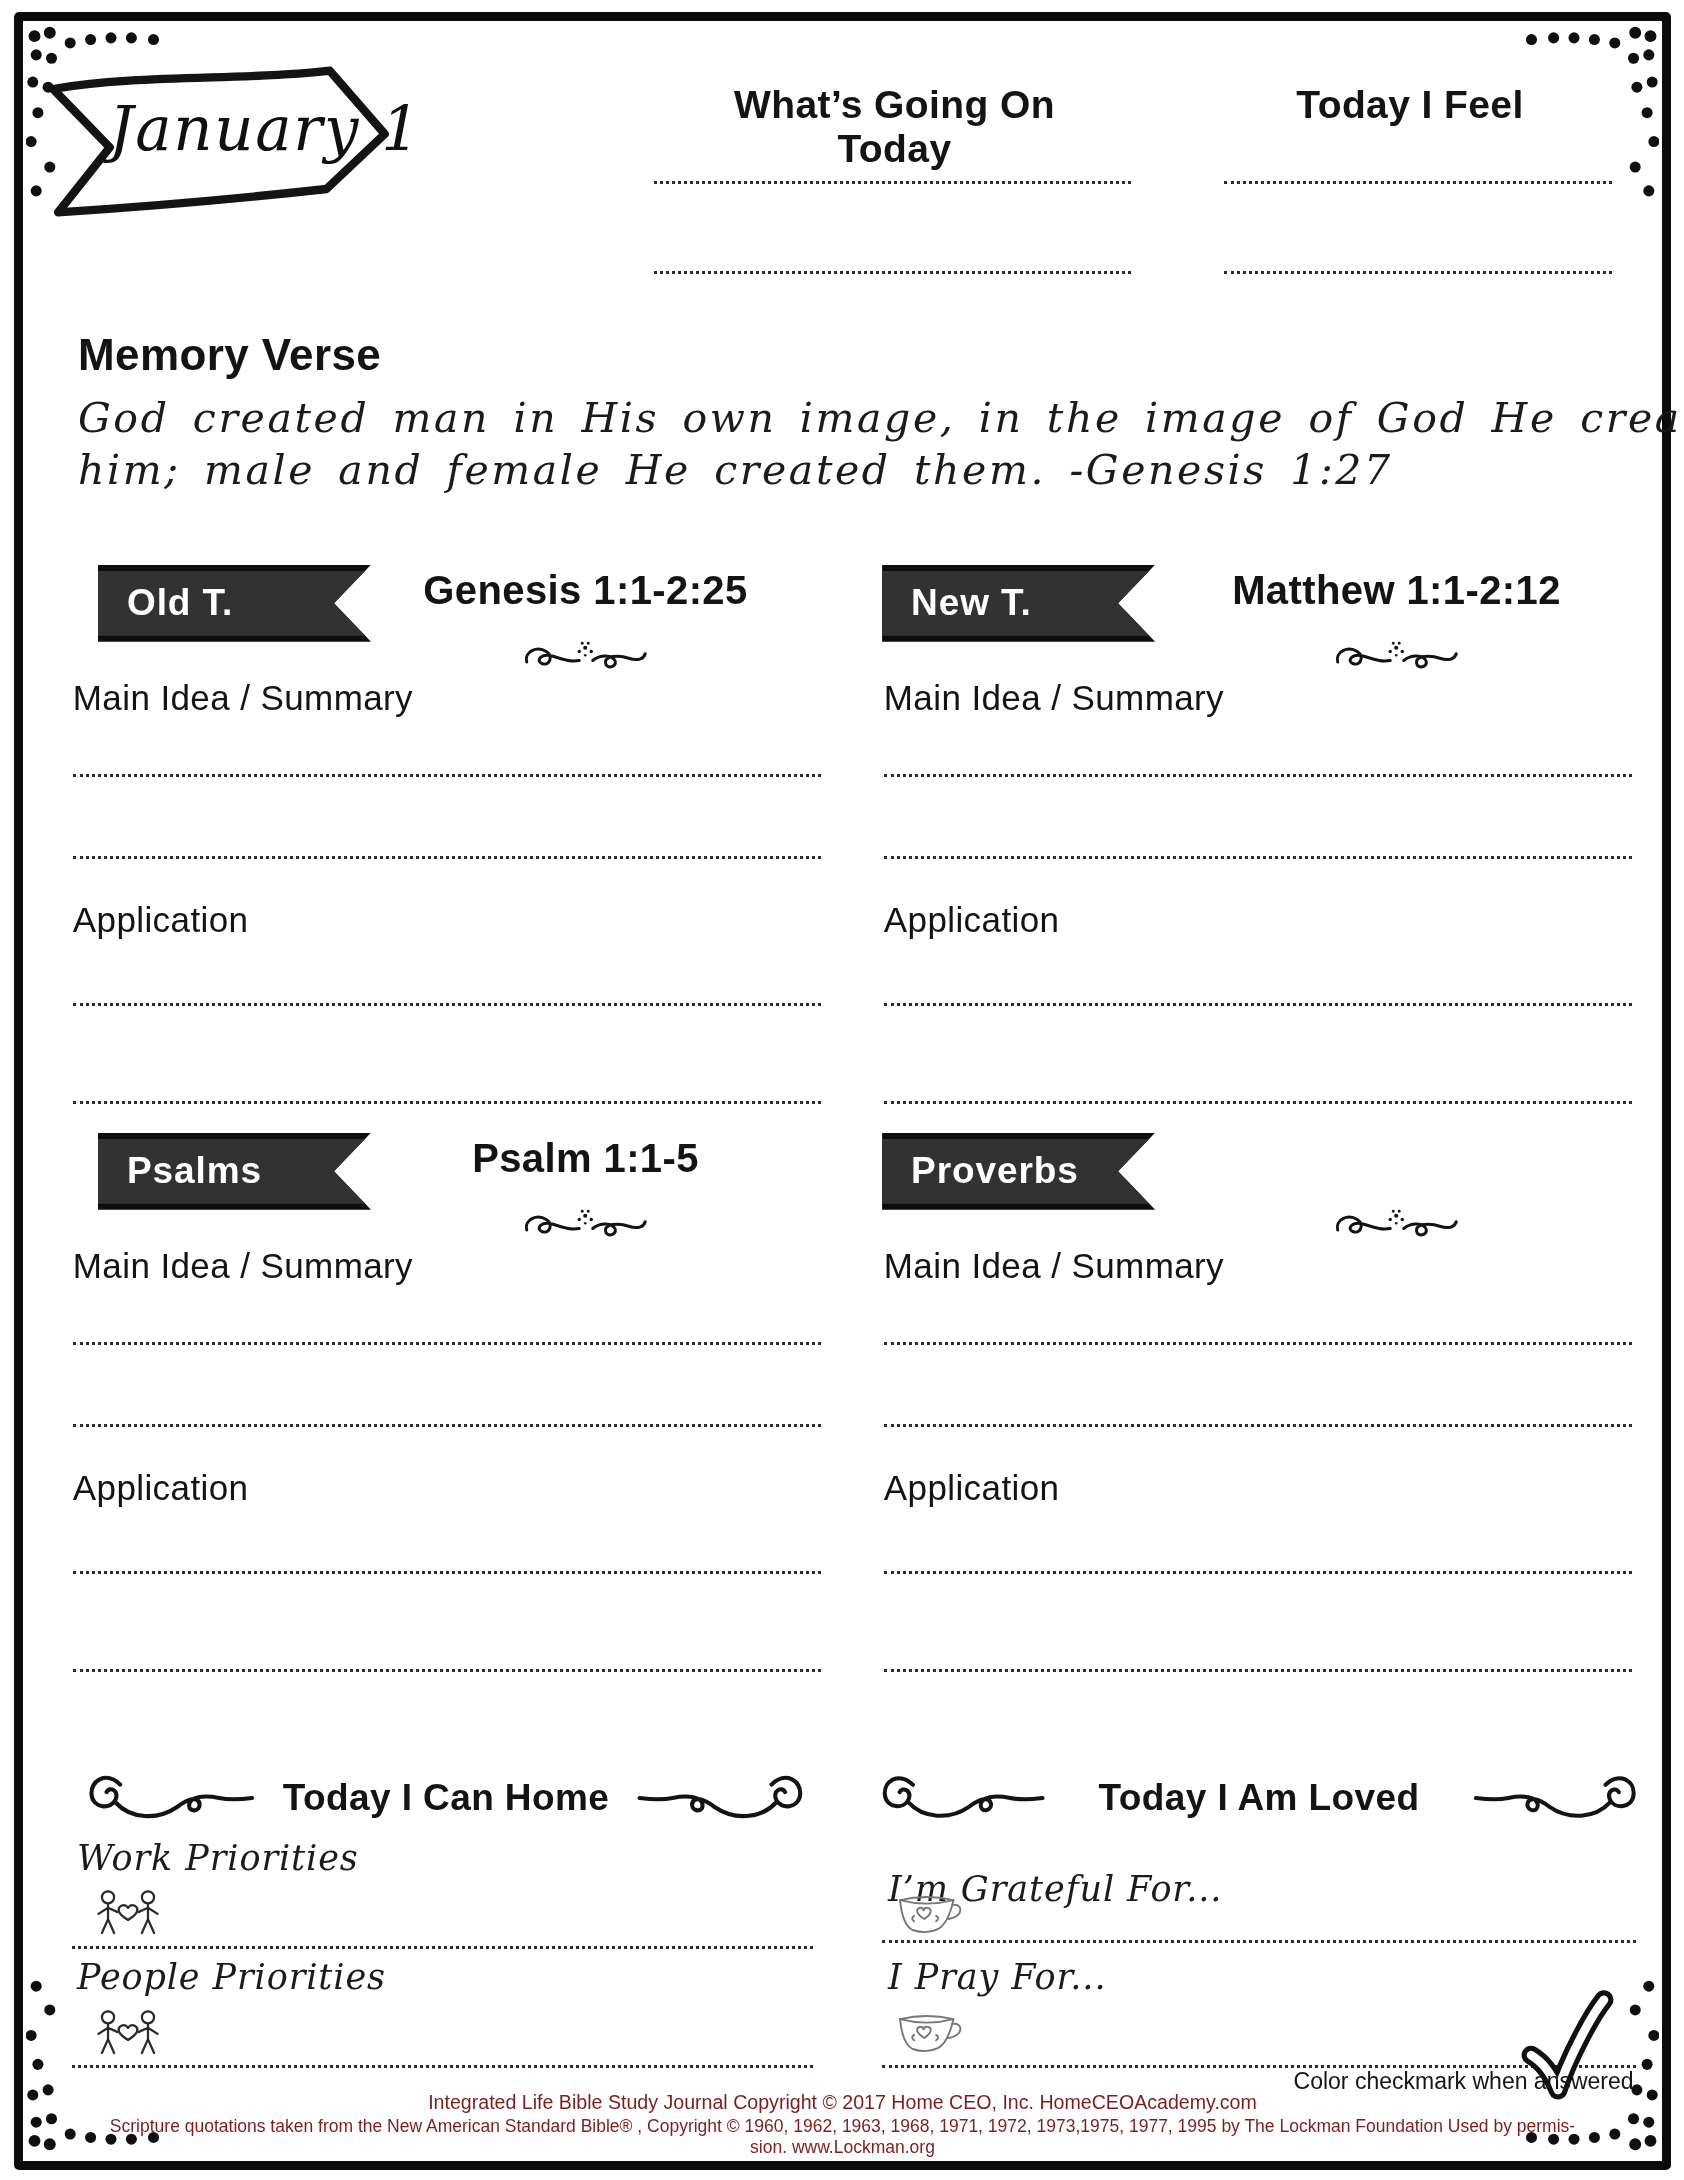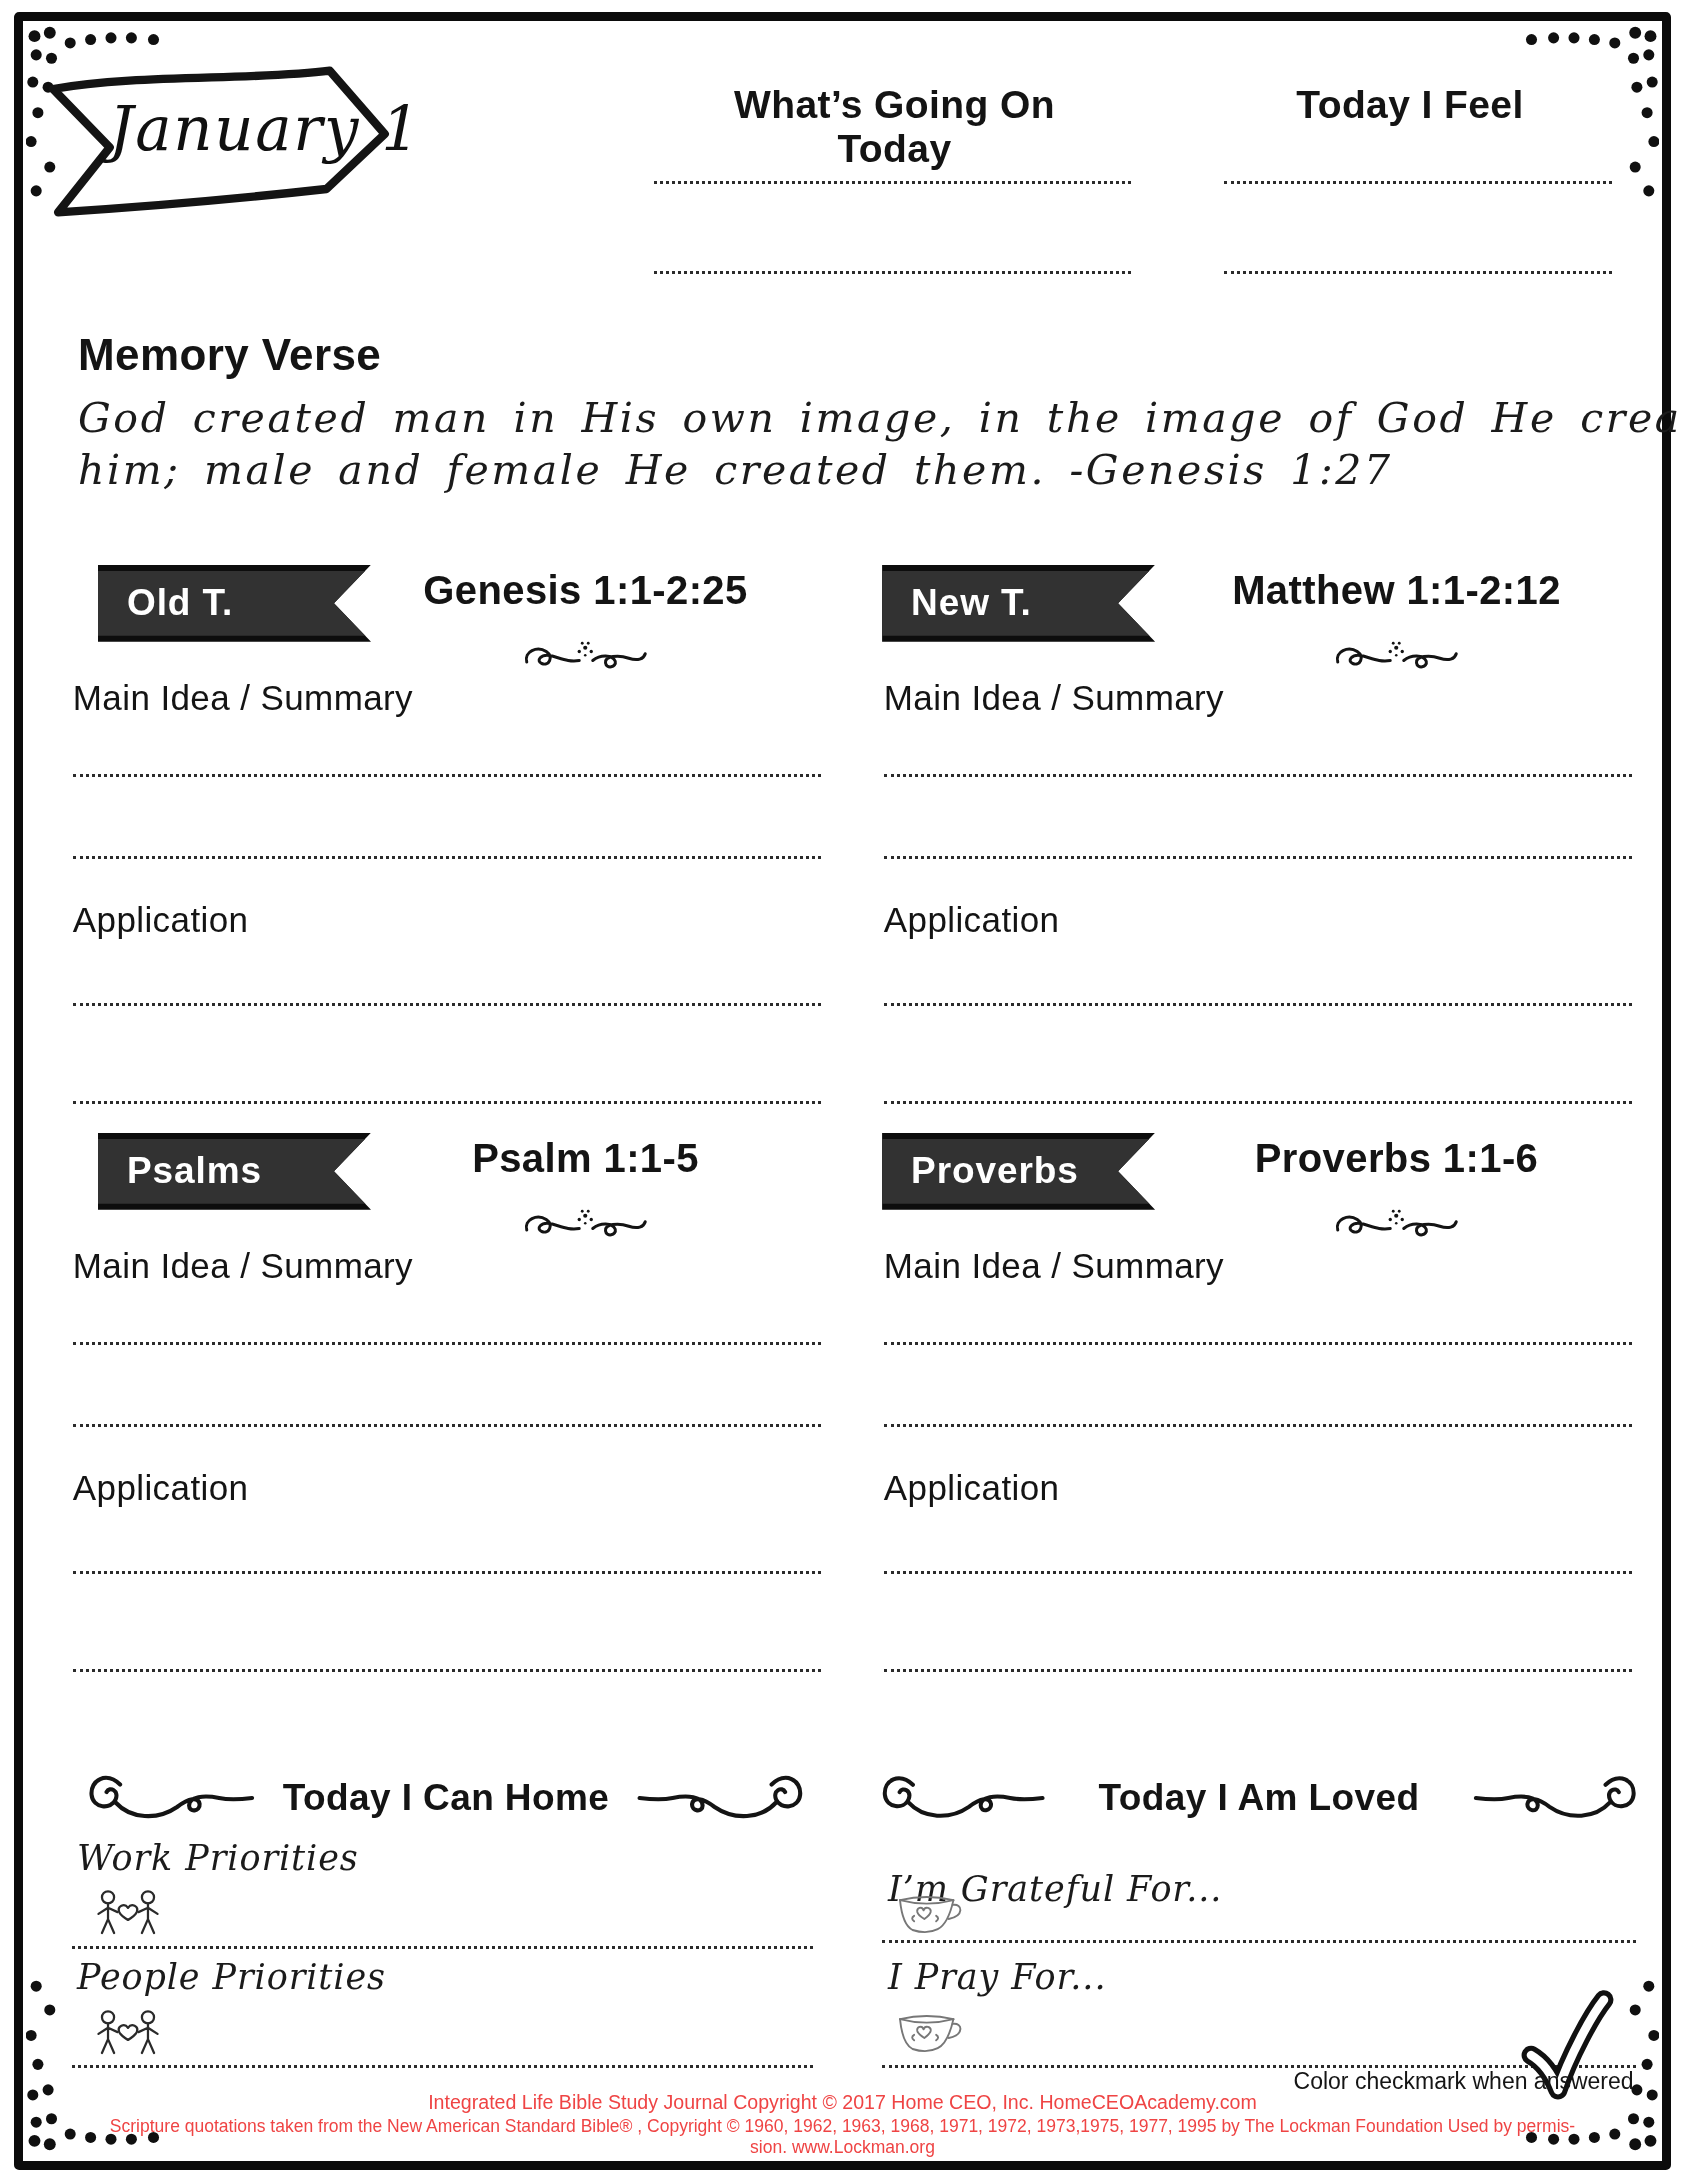--- a/index.html
+++ b/index.html
@@ -52,21 +52,21 @@
   .lbl{position:absolute;left:6.8px;font-weight:400;font-size:35px;letter-spacing:0.4px;}
   .sline{left:6.8px;width:748px;}
   
   .bh{position:absolute;display:flex;align-items:center;width:760px;height:65px;}
   .bh .txt{font-weight:700;font-size:37px;white-space:nowrap;padding:0 5.1px;letter-spacing:0.4px;}
   .bh svg{flex:1 1 0;height:60px;min-width:0;}
   .picon{position:absolute;width:66px;height:48px;}
   .cup{position:absolute;width:75px;height:55px;}
   .check{position:absolute;left:1520px;top:1986px;width:95px;height:121px;}
   .note{position:absolute;right:45px;top:2068px;font-size:23px;color:#151515;}
-  .foot{position:absolute;left:0;width:100%;text-align:center;color:#ef4444;}
+  .foot{position:absolute;left:0;width:100%;text-align:center;color:#7f1d1d;}
 </style>
 </head>
 <body>
 
 <div class="frame"></div>
 
 <svg class="corner" style="left:25.6px;top:24px" viewBox="0 0 200 210">
   <g fill="#101010">
     <circle cx="10" cy="14" r="7"></circle>
       <circle cx="28" cy="10" r="7"></circle>
@@ -240,21 +240,20 @@
   <div class="dots sline" style="top:298px"></div>
   <div class="lbl" style="top:342px">Application</div>
   <div class="dots sline" style="top:445px"></div>
   <div class="dots sline" style="top:543px"></div>
 </div>
 
 <div class="section sec-right" style="left:877px;top:1126px;">
   <div class="ribbon">
       <span>Proverbs</span>
     </div>
-  <div class="ref">Proverbs 1:1-6</div>
   <svg class="flourish" viewBox="0 0 170 52">
     <g fill="none" stroke="#141414" stroke-width="4" stroke-linecap="round">
       <path d="M6 32 C2 18 20 10 32 18 C42 25 36 38 26 34 C18 31 24 20 40 24 C54 28 62 32 76 30"></path>
       <path d="M94 30 C104 22 120 22 124 31 C126 39 112 42 111 33 C110 24 128 22 142 27 C154 31 162 28 164 21"></path>
     </g>
     <g fill="#141414">
       <circle cx="84" cy="13" r="2.8"></circle>
         <circle cx="76" cy="18" r="2.2"></circle>
         <circle cx="92" cy="18" r="2.2"></circle>
         <circle cx="80" cy="7" r="1.9"></circle>

